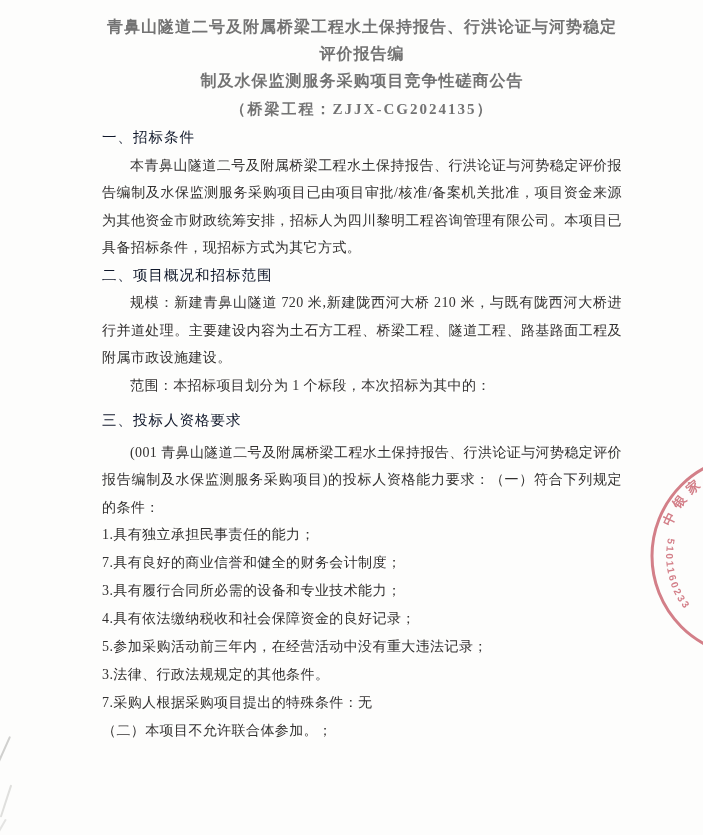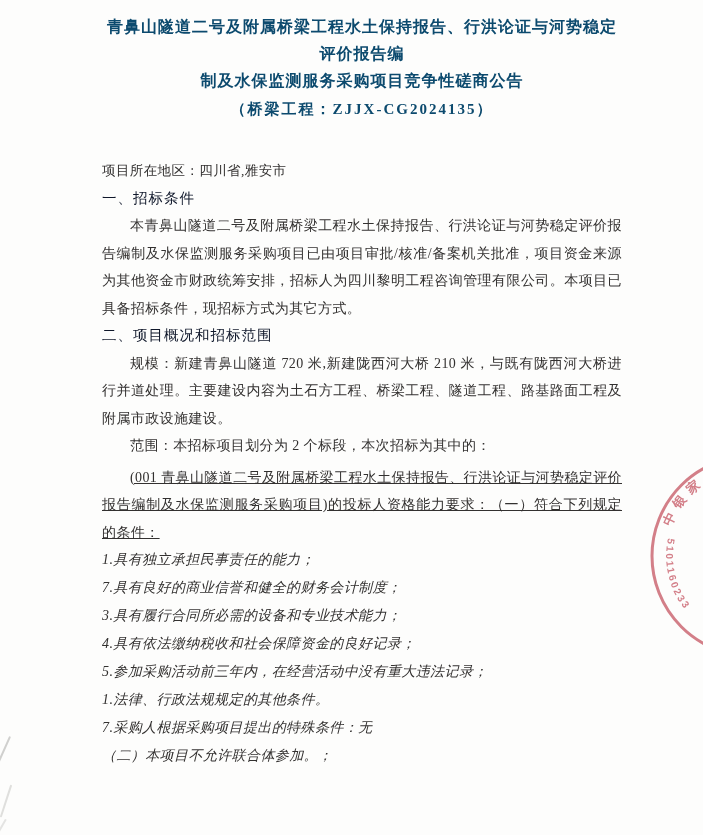--- a/index.html
+++ b/index.html
@@ -6,67 +6,67 @@
   body{width:703px;height:835px;background:#ffffff;}
   .page{
     position:relative;width:703px;height:835px;overflow:hidden;
     background:#fdfdfc;
     font-family:"Liberation Serif","DejaVu Serif",serif;
     color:#333130;
   }
   .content{padding:13px 81px 0 102px;}
   .title-line{
     font-size:16px;font-weight:700;text-align:center;line-height:27px;
-    letter-spacing:1px;color:#0c4a6e;
+    letter-spacing:1px;color:#737373;
   }
   .title-sub{font-size:15px;line-height:30px;letter-spacing:2px;}
   .loc{margin-top:33px;font-size:13.5px;line-height:27.5px;}
   .sec{
     font-size:14.5px;font-weight:400;line-height:27.5px;margin:0;
     color:#0f172a;letter-spacing:1px;
   }
   .sec3{margin-top:8px;}
   p{margin:0;font-size:14px;line-height:27.5px;text-align:justify;letter-spacing:.4px;}
   .indent{text-indent:2em;}
-  .p5{margin-top:4px;text-decoration:underline;}
-  .item{line-height:28px;text-align:left;font-style:italic;}
+  .p5{margin-top:4px;}
+  .item{line-height:28px;text-align:left;}
   .stamp{position:absolute;left:645px;top:448px;}
   .stamp text{font-family:"Liberation Sans","DejaVu Sans",sans-serif;font-weight:700;}
   .streak{position:absolute;background:#9a9a96;opacity:.45;width:1.5px;border-radius:2px;}
   .streak.s1{left:3px;top:735px;height:30px;transform:rotate(24deg);}
   .streak.s2{left:5px;top:784px;height:34px;transform:rotate(18deg);opacity:.3;}
   .streak.s3{left:1px;top:818px;height:16px;transform:rotate(30deg);opacity:.25;}
 </style>
 </head>
 <body>
 
 <div class="page">
   <div class="content">
 
     <div class="title-line">青鼻山隧道二号及附属桥梁工程水土保持报告、行洪论证与河势稳定评价报告编</div>
     <div class="title-line">制及水保监测服务采购项目竞争性磋商公告</div>
     <div class="title-line title-sub">（桥梁工程：ZJJX-CG2024135）</div>
 
-    <p class="loc">项目所在地区：四川省,雅安市</p>
 
     <h2 class="sec">一、招标条件</h2>
     <p class="indent">本青鼻山隧道二号及附属桥梁工程水土保持报告、行洪论证与河势稳定评价报告编制及水保监测服务采购项目已由项目审批/核准/备案机关批准，项目资金来源为其他资金市财政统筹安排，招标人为四川黎明工程咨询管理有限公司。本项目已具备招标条件，现招标方式为其它方式。</p>
 
     <h2 class="sec">二、项目概况和招标范围</h2>
     <p class="indent">规模：新建青鼻山隧道 720 米,新建陇西河大桥 210 米，与既有陇西河大桥进行并道处理。主要建设内容为土石方工程、桥梁工程、隧道工程、路基路面工程及附属市政设施建设。</p>
-    <p class="indent">范围：本招标项目划分为 2 个标段，本次招标为其中的：</p>
+    <p class="indent">范围：本招标项目划分为 1 个标段，本次招标为其中的：</p>
 
+    <h2 class="sec sec3">三、投标人资格要求</h2>
     <p class="indent p5">(001 青鼻山隧道二号及附属桥梁工程水土保持报告、行洪论证与河势稳定评价报告编制及水保监测服务采购项目)的投标人资格能力要求：（一）符合下列规定的条件：</p>
 
     <p class="item">1.具有独立承担民事责任的能力；</p>
     <p class="item">7.具有良好的商业信誉和健全的财务会计制度；</p>
     <p class="item">3.具有履行合同所必需的设备和专业技术能力；</p>
     <p class="item">4.具有依法缴纳税收和社会保障资金的良好记录；</p>
     <p class="item">5.参加采购活动前三年内，在经营活动中没有重大违法记录；</p>
-    <p class="item">1.法律、行政法规规定的其他条件。</p>
+    <p class="item">3.法律、行政法规规定的其他条件。</p>
     <p class="item">7.采购人根据采购项目提出的特殊条件：无</p>
 
     <p class="item">（二）本项目不允许联合体参加。；</p>
 
   </div>
 
   <svg class="stamp" width="58" height="230" viewBox="0 0 58 230">
     <defs>
       <path id="nameArc" d="M 26 79 A 86 86 0 0 1 64 33"></path>
       <path id="codeArc" d="M 23 90 A 86 86 0 0 0 52 174"></path>

